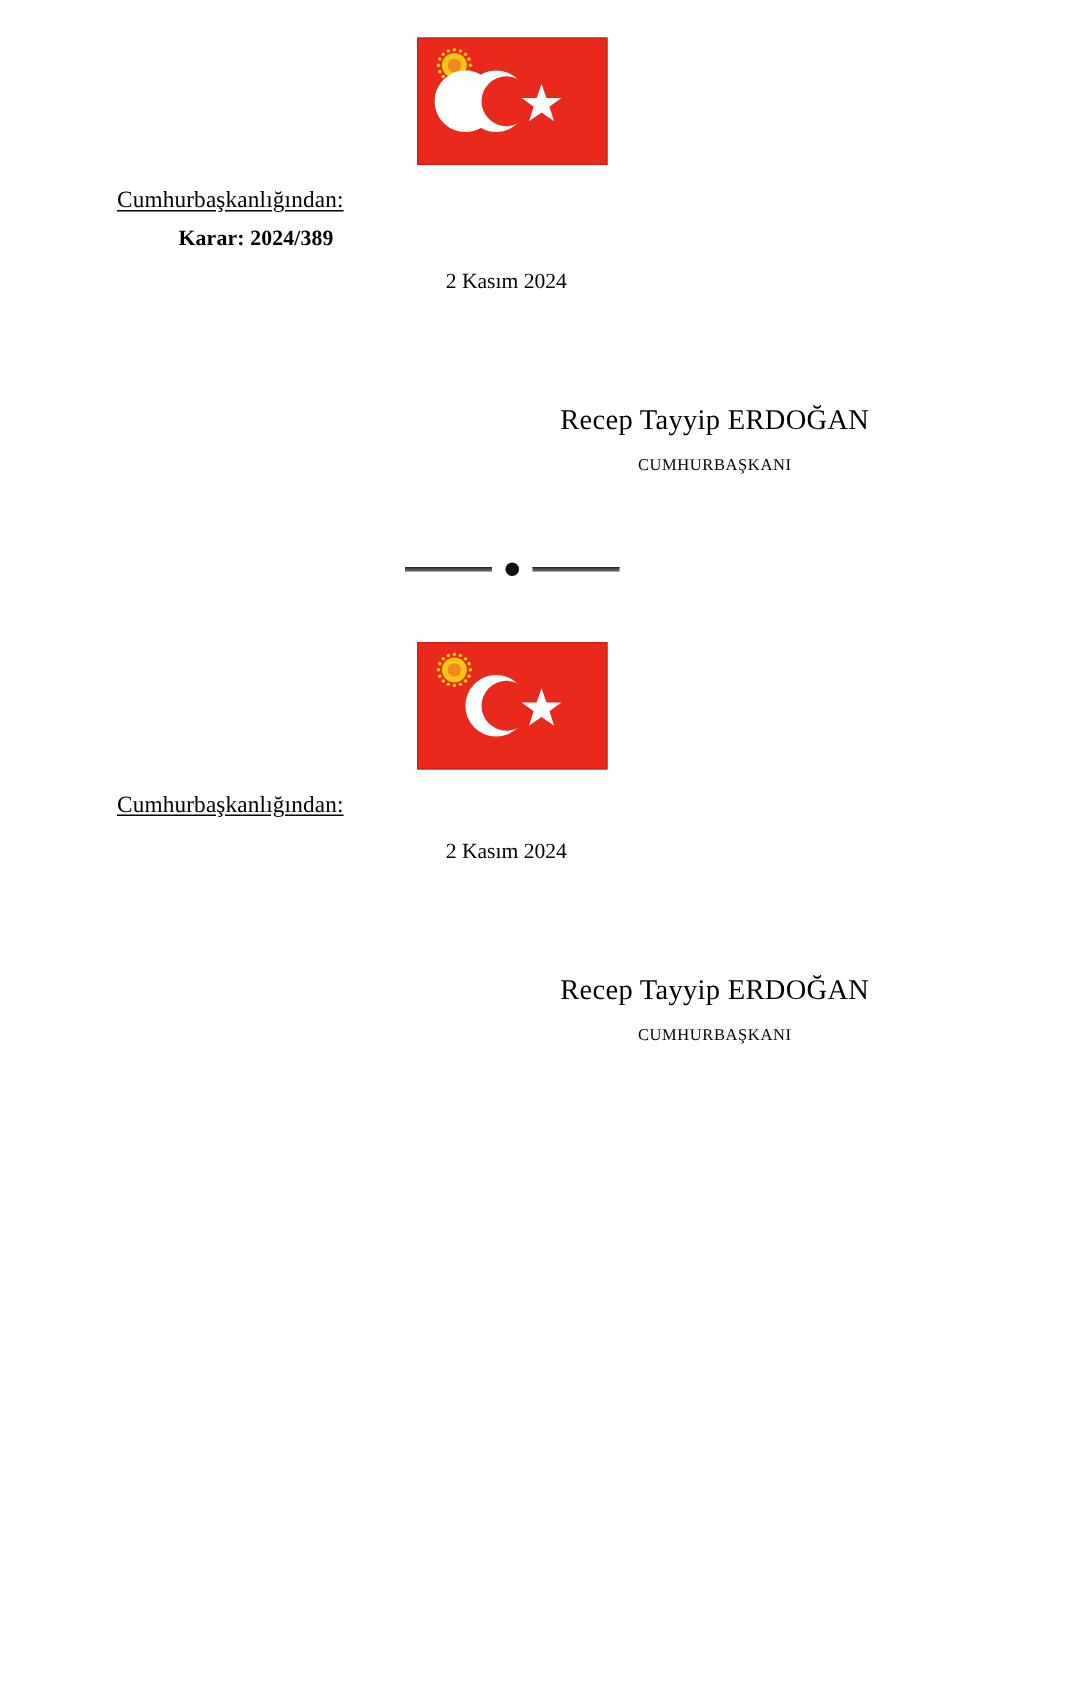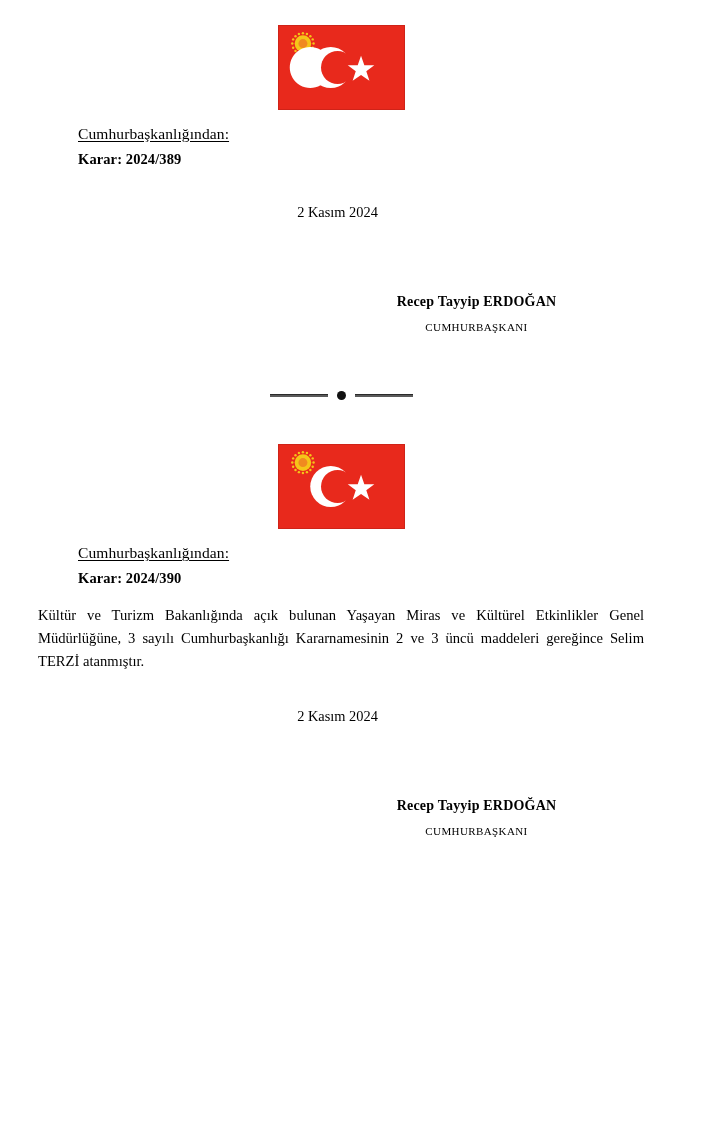--- a/index.html
+++ b/index.html
@@ -58,21 +58,21 @@
   .heading {
     font-size: 15.5px;
     font-weight: 400;
     text-decoration: underline;
     text-underline-offset: 2px;
     letter-spacing: 0.1px;
     display: inline-block;
     line-height: 1.35;
   }
   .karar-row {
-    padding-left: 78px;
+    padding-left: 119px;
     margin-top: 5px;
   }
   .karar {
     font-size: 14.5px;
     font-weight: 700;
     letter-spacing: 0.1px;
     display: inline-block;
   }
 
   
@@ -80,35 +80,35 @@
     margin: 17px 39px 0 38px;
     font-size: 14.6px;
     line-height: 1.55;
     text-align: justify;
     text-justify: inter-word;
     hyphens: none;
   }
 
   
   .date-row {
-    margin-top: 36px;
+    margin-top: 12px;
     text-align: center;
     font-size: 14.4px;
     padding-right: 8px;
   }
 
   
   .signature {
     margin-top: 70px;
     text-align: center;
     padding-left: 270px;
   }
   .sig-name {
-    font-size: 14px;
-    font-weight: 700;
+    font-size: 19px;
+    font-weight: 400;
     letter-spacing: 0.2px;
     line-height: 1.5;
   }
   .sig-title {
     font-size: 11px;
     font-weight: 400;
     letter-spacing: 0.4px;
     line-height: 1.5;
     margin-top: 7px;
   }
@@ -239,25 +239,21 @@
           <circle cx="59.5" cy="42.5" r="17" fill="#e8291c"></circle>
           <polygon fill="#ffffff" points="83.5,30.5 86.9,40.2 97.1,40.2 88.9,46.3 92.1,56.1 83.5,50.1 74.9,56.1 78.1,46.3 69.9,40.2 80.1,40.2"></polygon>
         </svg>
       </div>
     </div>
 
     <div class="heading-row">
       <span class="heading">Cumhurbaşkanlığından:</span>
     </div>
 
-    <div class="karar-row">
-      <span class="karar">Karar: 2024/390</span>
-    </div>
-
-    <p class="body-text">Kültür ve Turizm Bakanlığında açık bulunan Yaşayan Miras ve Kültürel Etkinlikler Genel Müdürlüğüne, 3 sayılı Cumhurbaşkanlığı Kararnamesinin 2 ve 3 üncü maddeleri gereğince Selim TERZİ atanmıştır.</p>
+
 
     <div class="date-row">2 Kasım 2024</div>
 
     <div class="signature">
       <div class="sig-name">Recep Tayyip ERDOĞAN</div>
       <div class="sig-title">CUMHURBAŞKANI</div>
     </div>
   </div>
 
 </div>

